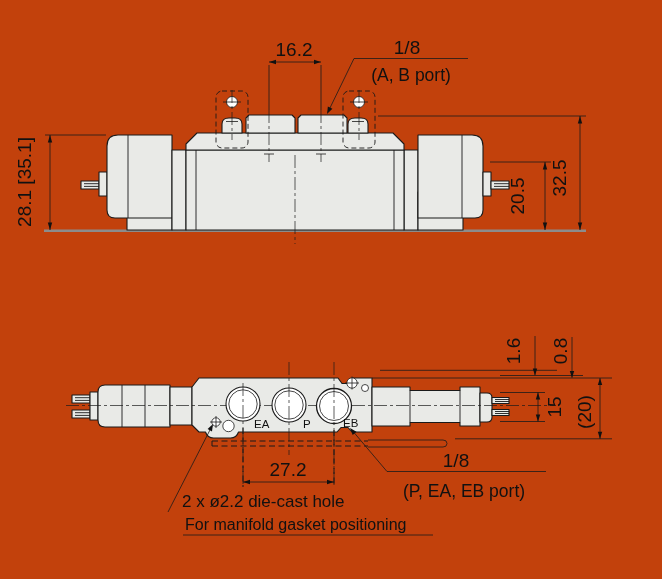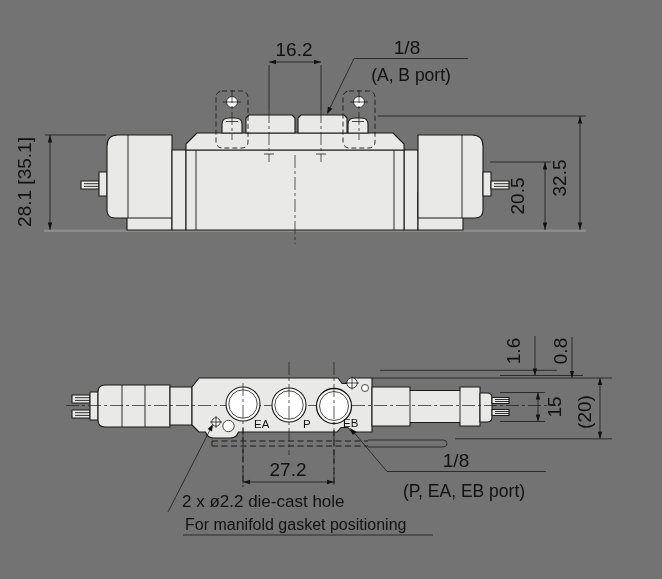--- a/index.html
+++ b/index.html
@@ -1,16 +1,16 @@
 <!DOCTYPE html>
 <html><head>
 <meta charset="utf-8">
 <style>
   html,body{margin:0;padding:0;background:#ffffff;}
-  .canvas{position:relative;width:662px;height:579px;background:#737373;overflow:hidden;}
+  .canvas{position:relative;width:662px;height:579px;background:#c2410c;overflow:hidden;}
   svg{display:block;}
   text{font-family:"Liberation Sans","DejaVu Sans",sans-serif;fill:#111;}
   .dim{font-size:19px;}
   .dim-s{font-size:17.5px;}
   .note{font-size:16px;}
   .note-b{font-size:17px;}
   .plabel{font-size:11.5px;}
   .outline{fill:#e9eae7;stroke:#1a1a1a;stroke-width:1.1;stroke-linejoin:round;}
   .seam{fill:none;stroke:#1a1a1a;stroke-width:0.9;}
   .thin{fill:none;stroke:#1a1a1a;stroke-width:0.8;}

